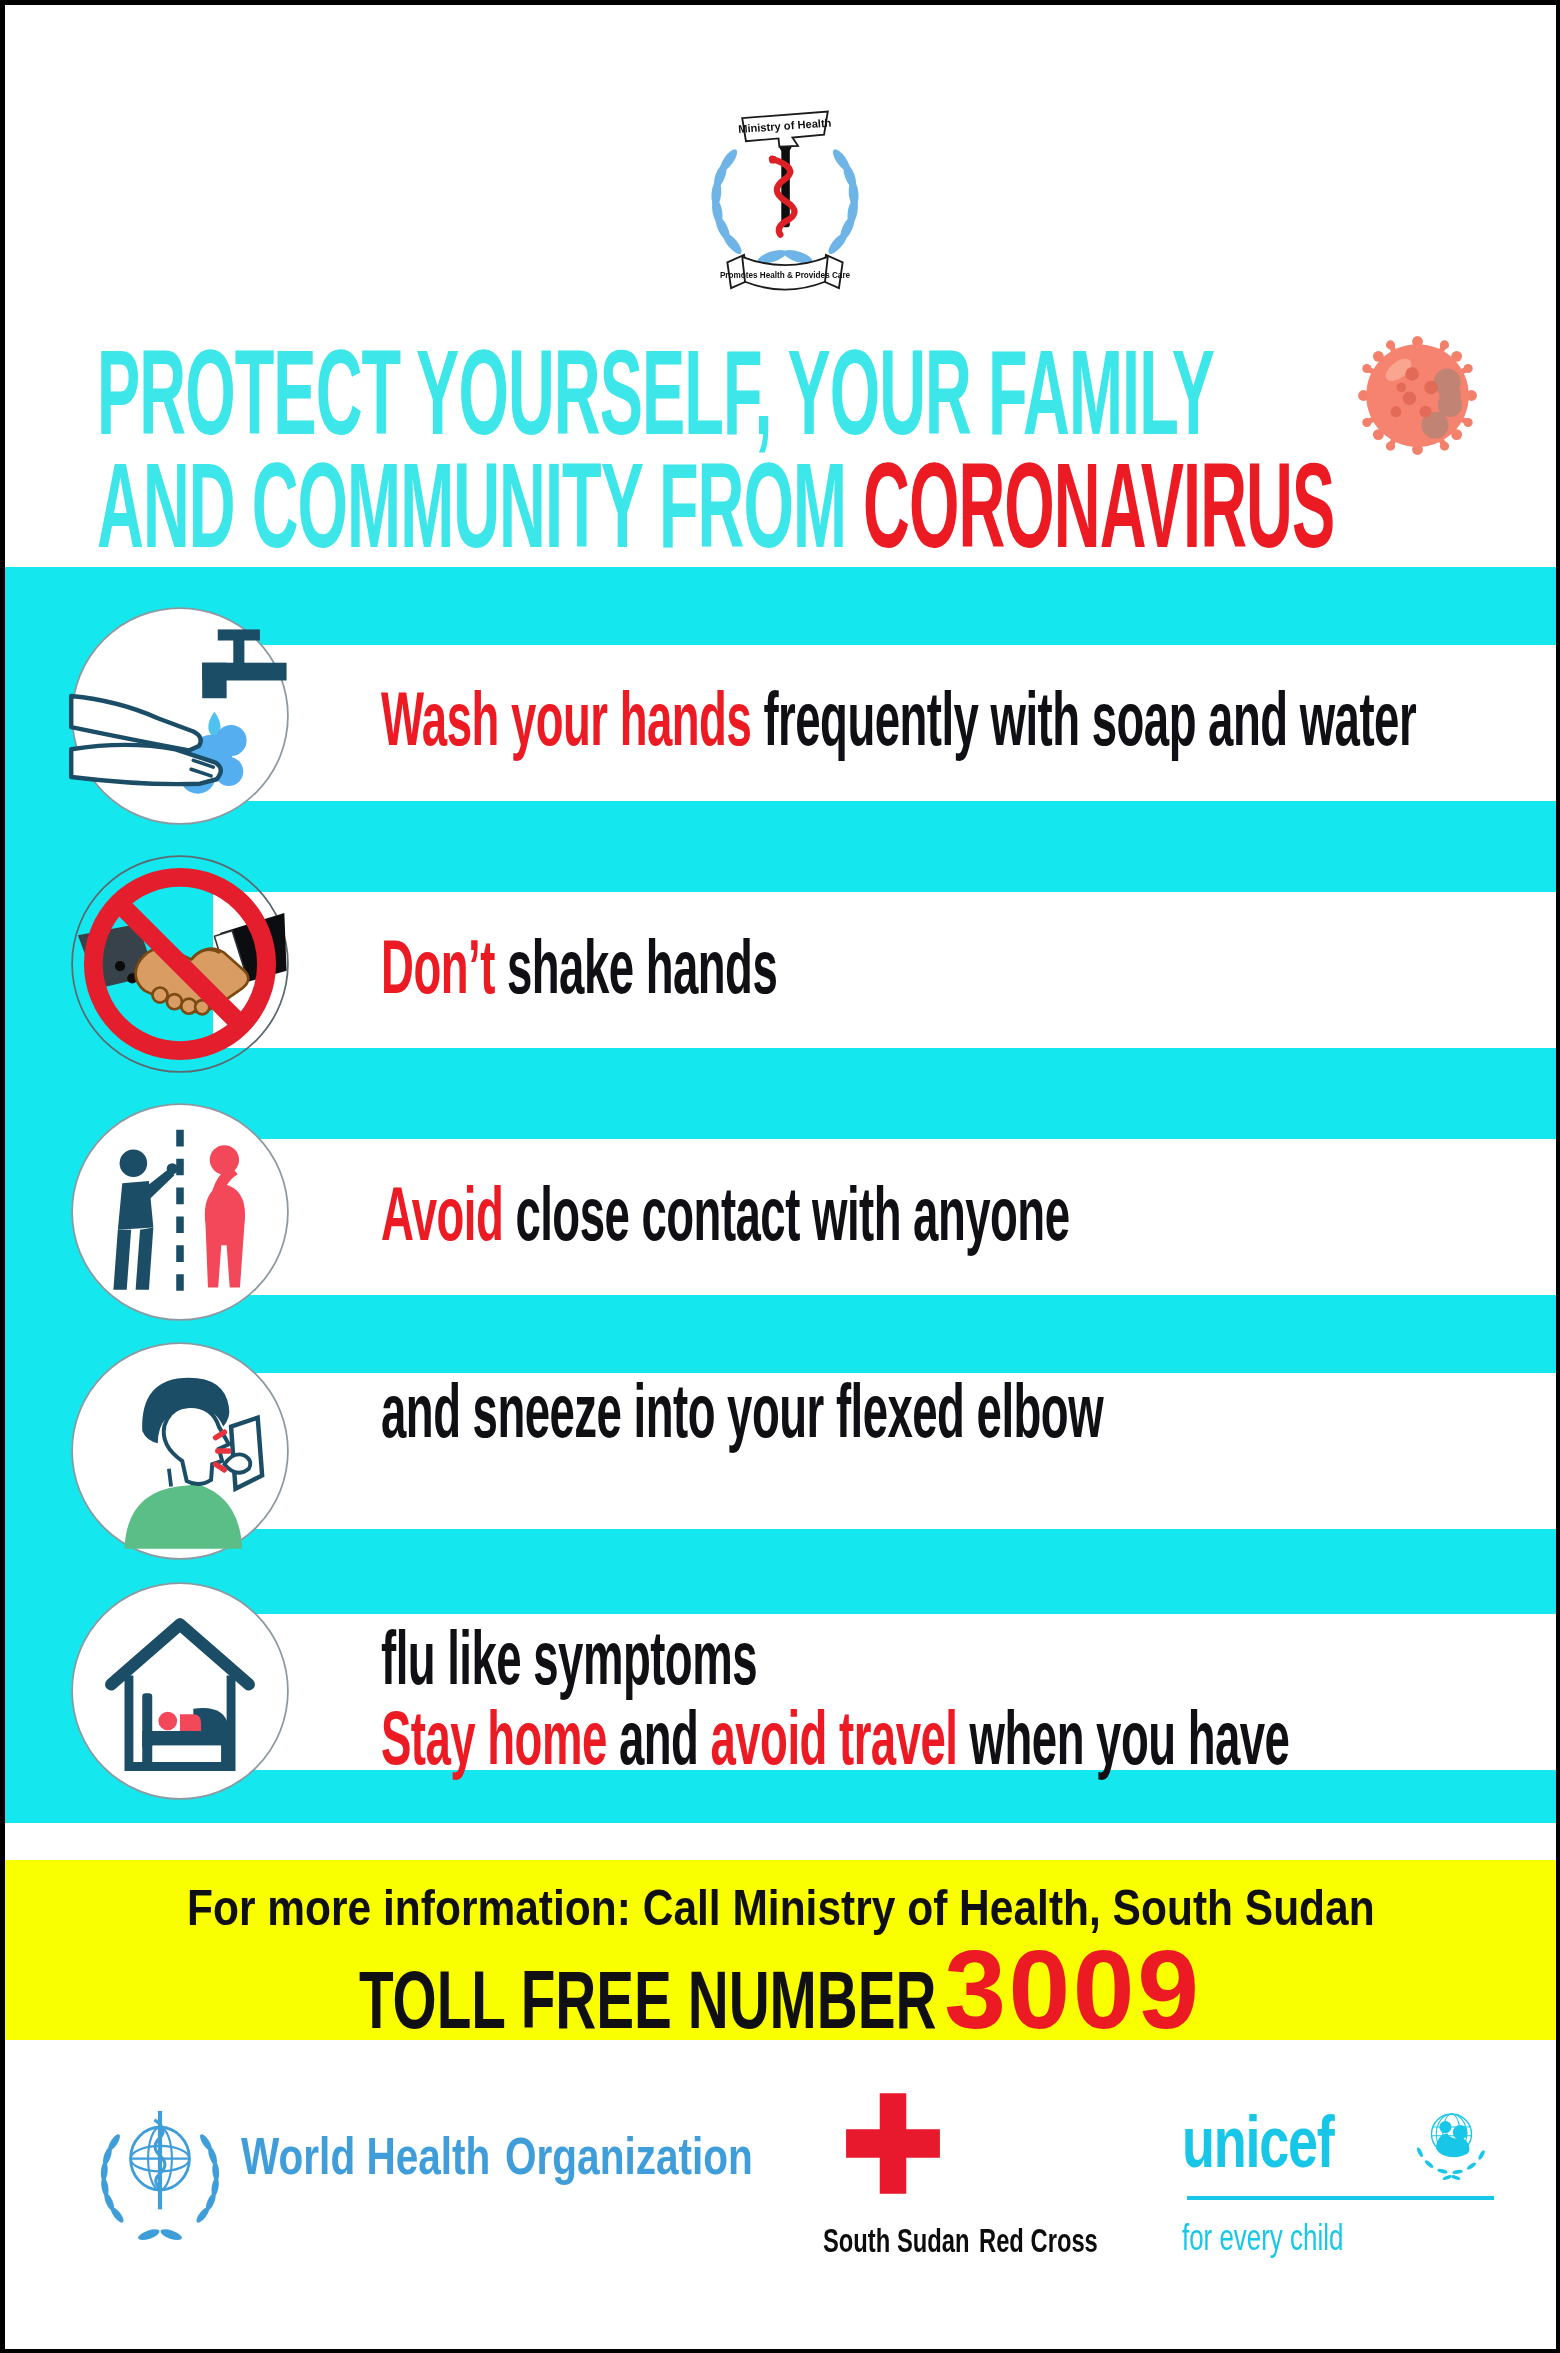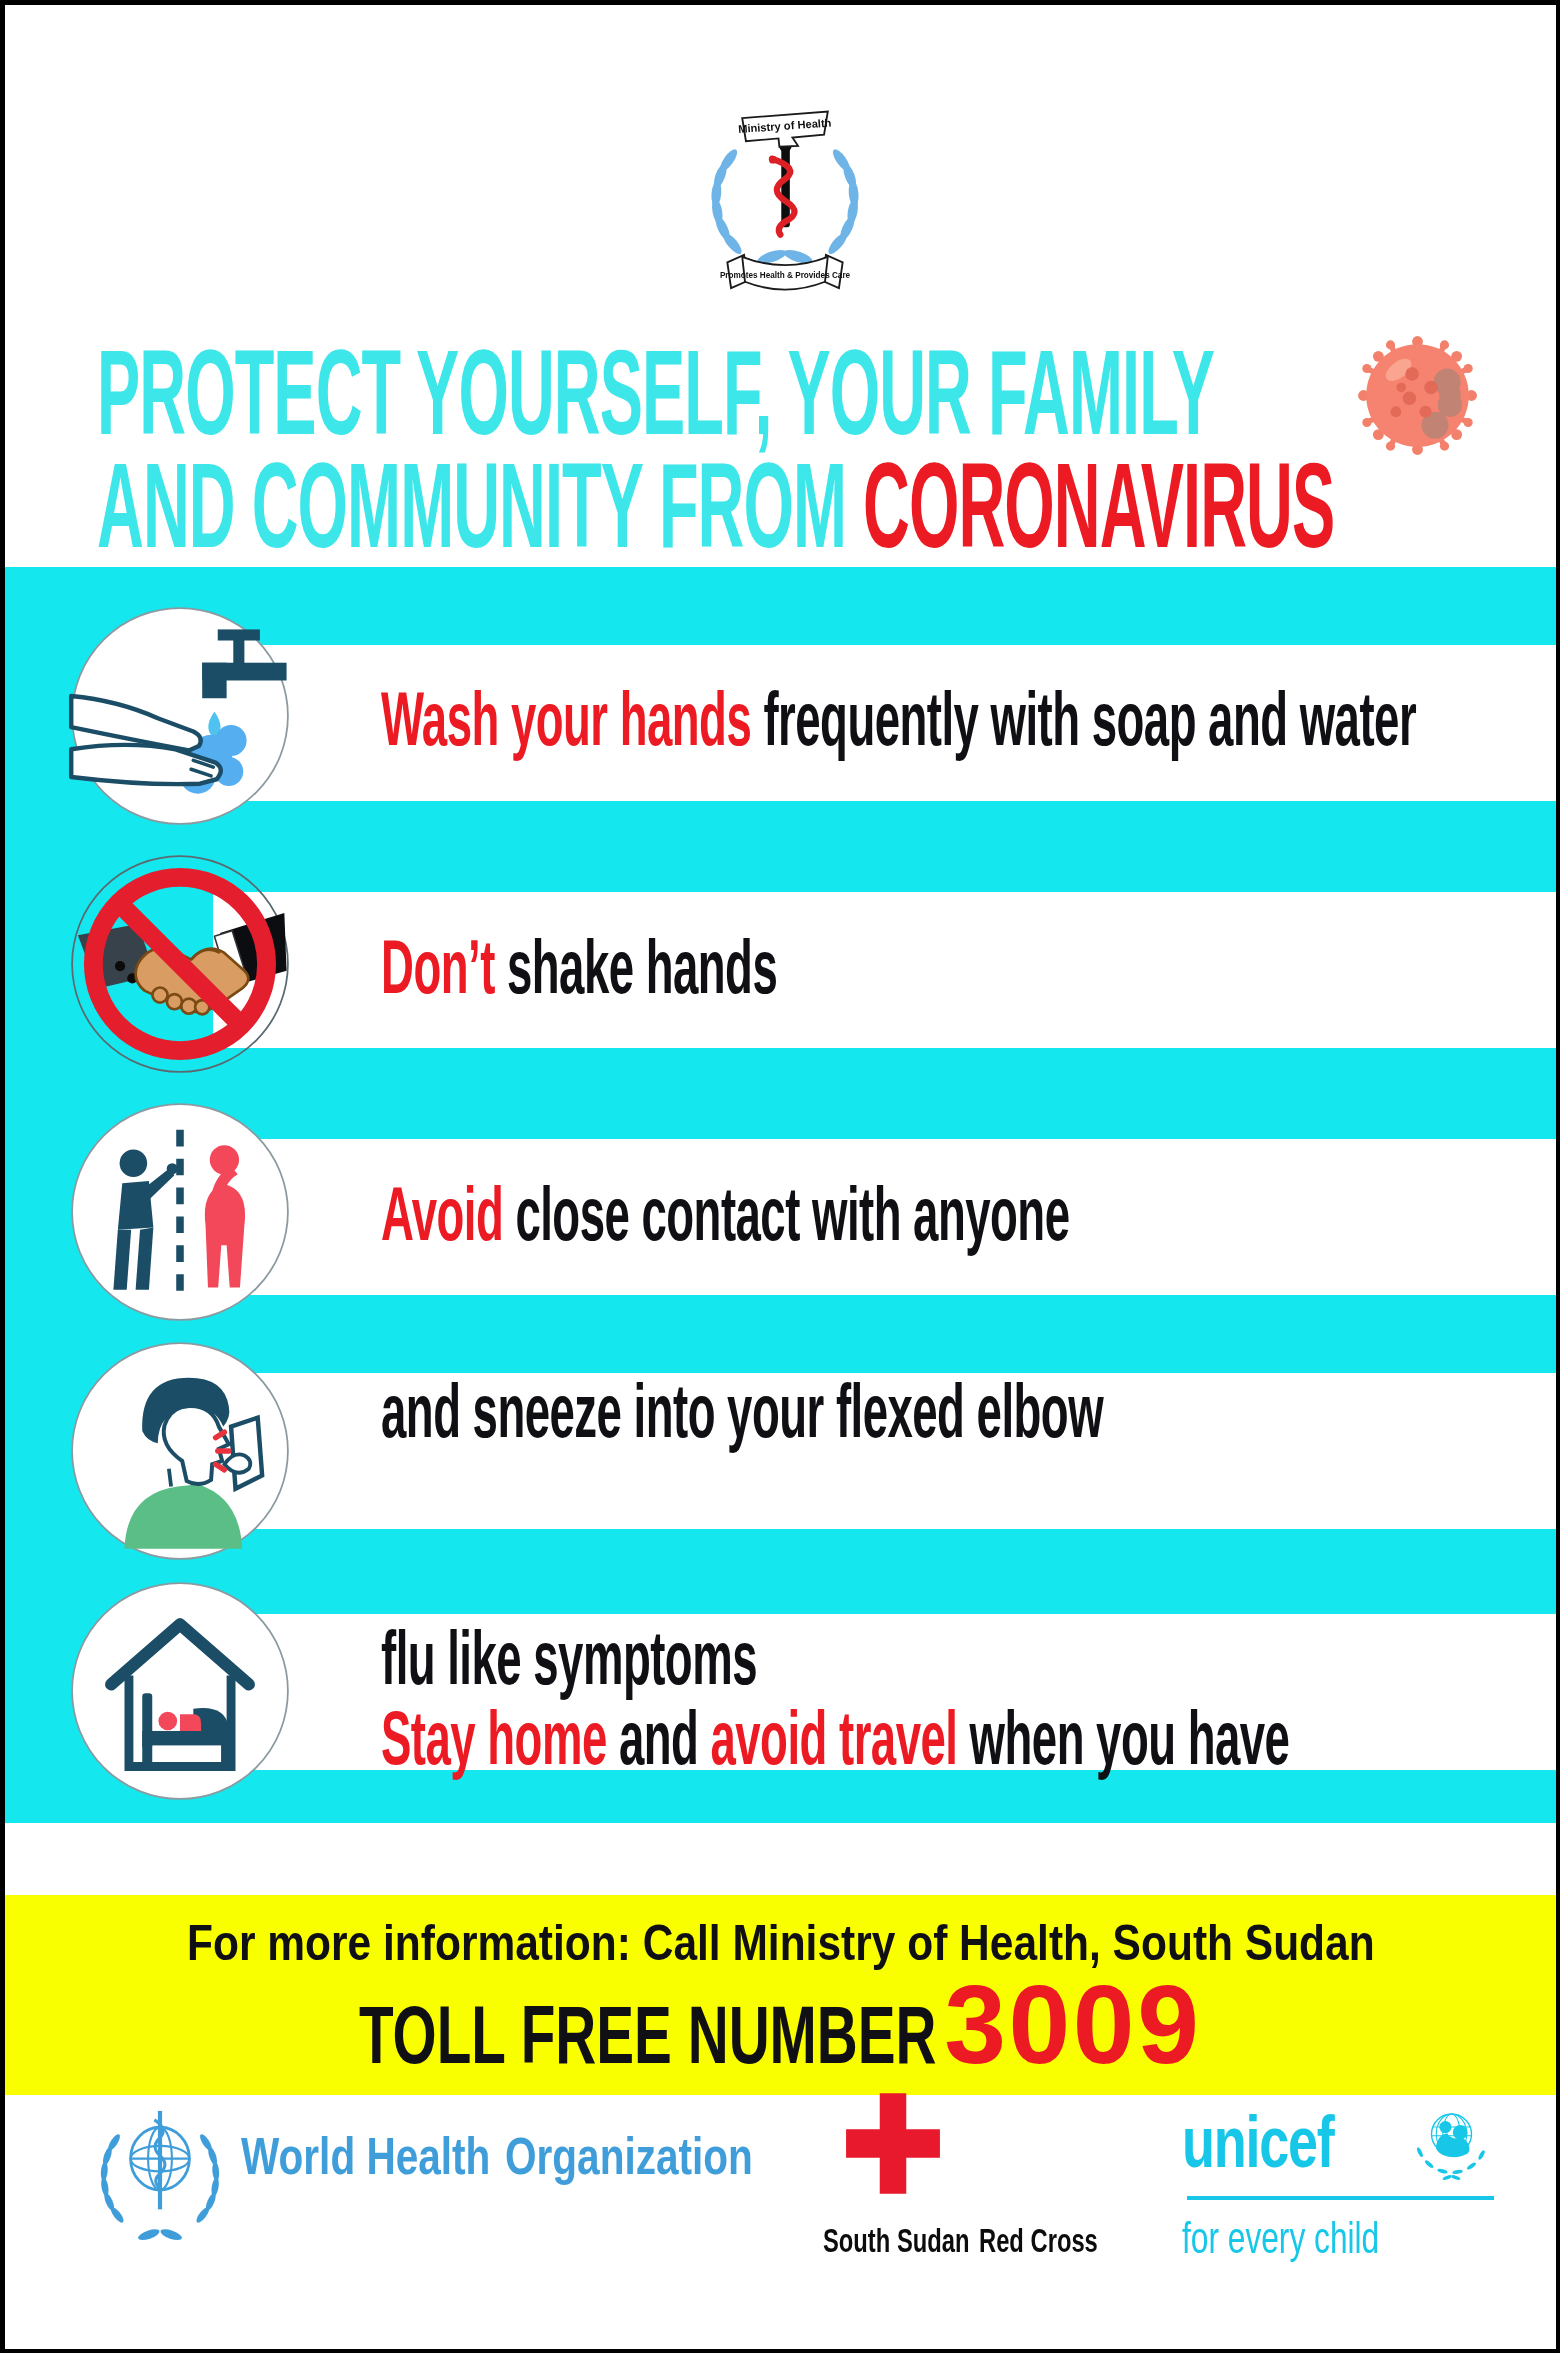--- a/index.html
+++ b/index.html
@@ -23,40 +23,40 @@
   .band{position:absolute;left:208px;right:0;height:156px;background:#fff;}
   .band-0{top:640px;}.band-1{top:887px;}.band-2{top:1134px;}.band-3{top:1368px;}.band-4{top:1609px;}
   .tip-icon{position:absolute;left:64px;width:222px;height:222px;}
   .icon-0{top:600px;}.icon-1{top:848px;}.icon-2{top:1096px;}.icon-3{top:1335px;}.icon-4{top:1575px;}
   .tip-text{position:absolute;left:376px;font-weight:bold;font-size:76px;
     color:var(--text_black,#101014);white-space:nowrap;letter-spacing:-0.9px;}
   .tip-line{height:80px;line-height:80px;}
   .tt-0{top:674px;}.tt-1{top:922px;}.tt-2{top:1169px;}.tt-3{top:1366px;}.tt-4{top:1613px;}
   .t-red{color:var(--accent_red,#EC1B23);}
   
-  .hotline{position:absolute;left:0;top:1855px;width:100%;height:200px;
-    background:var(--banner_yellow,#FAFF00);text-align:center;color:var(--text_black,#101014);margin-top:35px;}
+  .hotline{position:absolute;left:0;top:1855px;width:100%;height:180px;
+    background:var(--banner_yellow,#FAFF00);text-align:center;color:var(--text_black,#101014);}
   .info-line{margin-top:22.5px;font-size:50px;font-weight:bold;line-height:50px;}
   .toll-line{margin-top:12px;line-height:90px;white-space:nowrap;}
   .toll-label{font-size:81px;font-weight:bold;vertical-align:baseline;}
   .toll-number{font-size:111px;font-weight:bold;letter-spacing:2.6px;
     color:var(--accent_red,#EC1B23);vertical-align:baseline;margin-left:8.7px;}
   
   .who-emblem{position:absolute;left:85px;top:2091px;width:140px;height:170px;}
   .who-name{position:absolute;left:236px;top:2124px;font-size:52px;font-weight:bold;
     color:var(--who_blue,#3F9EDA);line-height:55px;white-space:nowrap;}
   .rc-cross{position:absolute;left:837px;top:2084px;width:102px;height:109px;}
   .rc-name{position:absolute;left:818px;top:2199px;font-size:33px;font-weight:bold;
     line-height:26px;color:#0c0c0c;white-space:nowrap;margin-top:24px;}
   .unicef-wordmark{position:absolute;left:1177px;top:2094px;font-size:72px;font-weight:bold;
     line-height:87px;letter-spacing:-1.7px;color:var(--unicef_cyan,#18C7E8);white-space:nowrap;text-decoration:underline;}
   .unicef-emblem{position:absolute;left:1403px;top:2096px;width:87px;height:87px;}
   .unicef-rule{position:absolute;left:1182px;top:2191px;width:307px;height:3.5px;
     background:var(--unicef_cyan,#18C7E8);}
-  .unicef-tagline{position:absolute;left:1177px;top:2206px;font-size:44px;line-height:54px;
+  .unicef-tagline{position:absolute;left:1177px;top:2206px;font-size:36px;line-height:54px;
     color:var(--unicef_cyan,#18C7E8);white-space:nowrap;}
 </style>
 </head>
 <body>
 
 <div class="poster">
 
   <svg class="moh-logo" viewBox="0 0 100 106" preserveAspectRatio="none">
     <g fill="#6FB4E6">
       <ellipse cx="21.7" cy="73.8" rx="7" ry="2.6" transform="rotate(50 21.7 73.8)"></ellipse>

